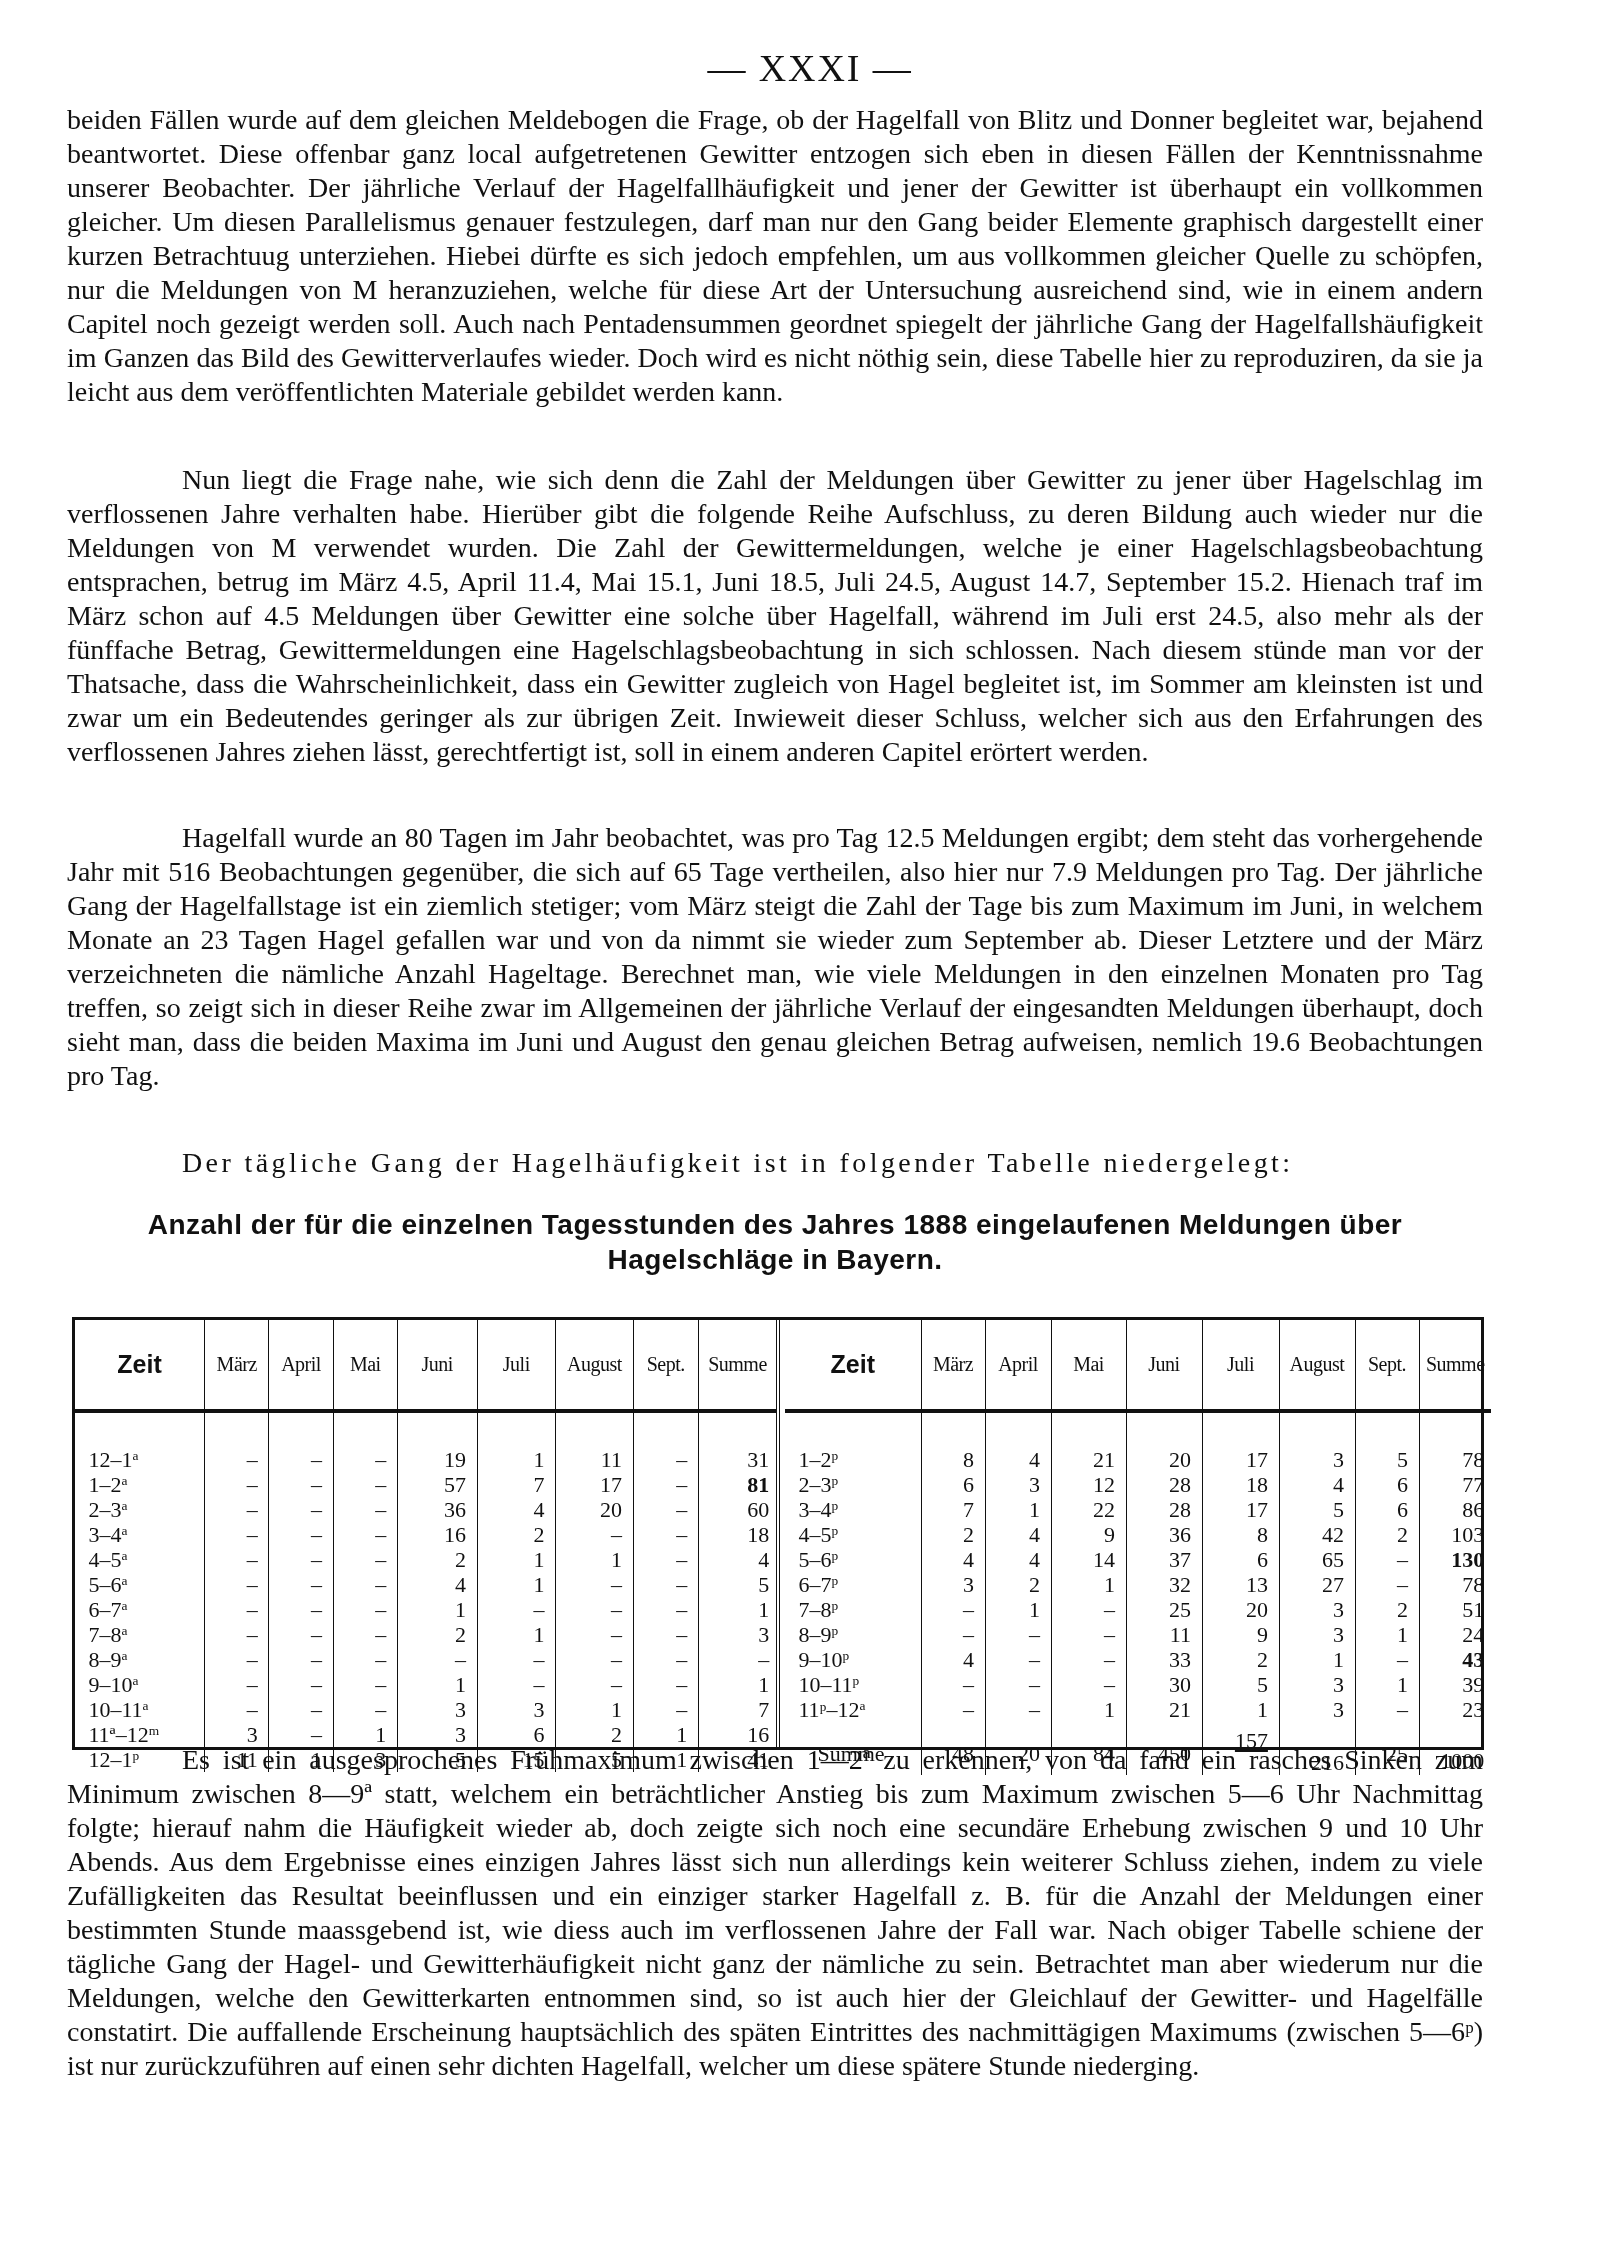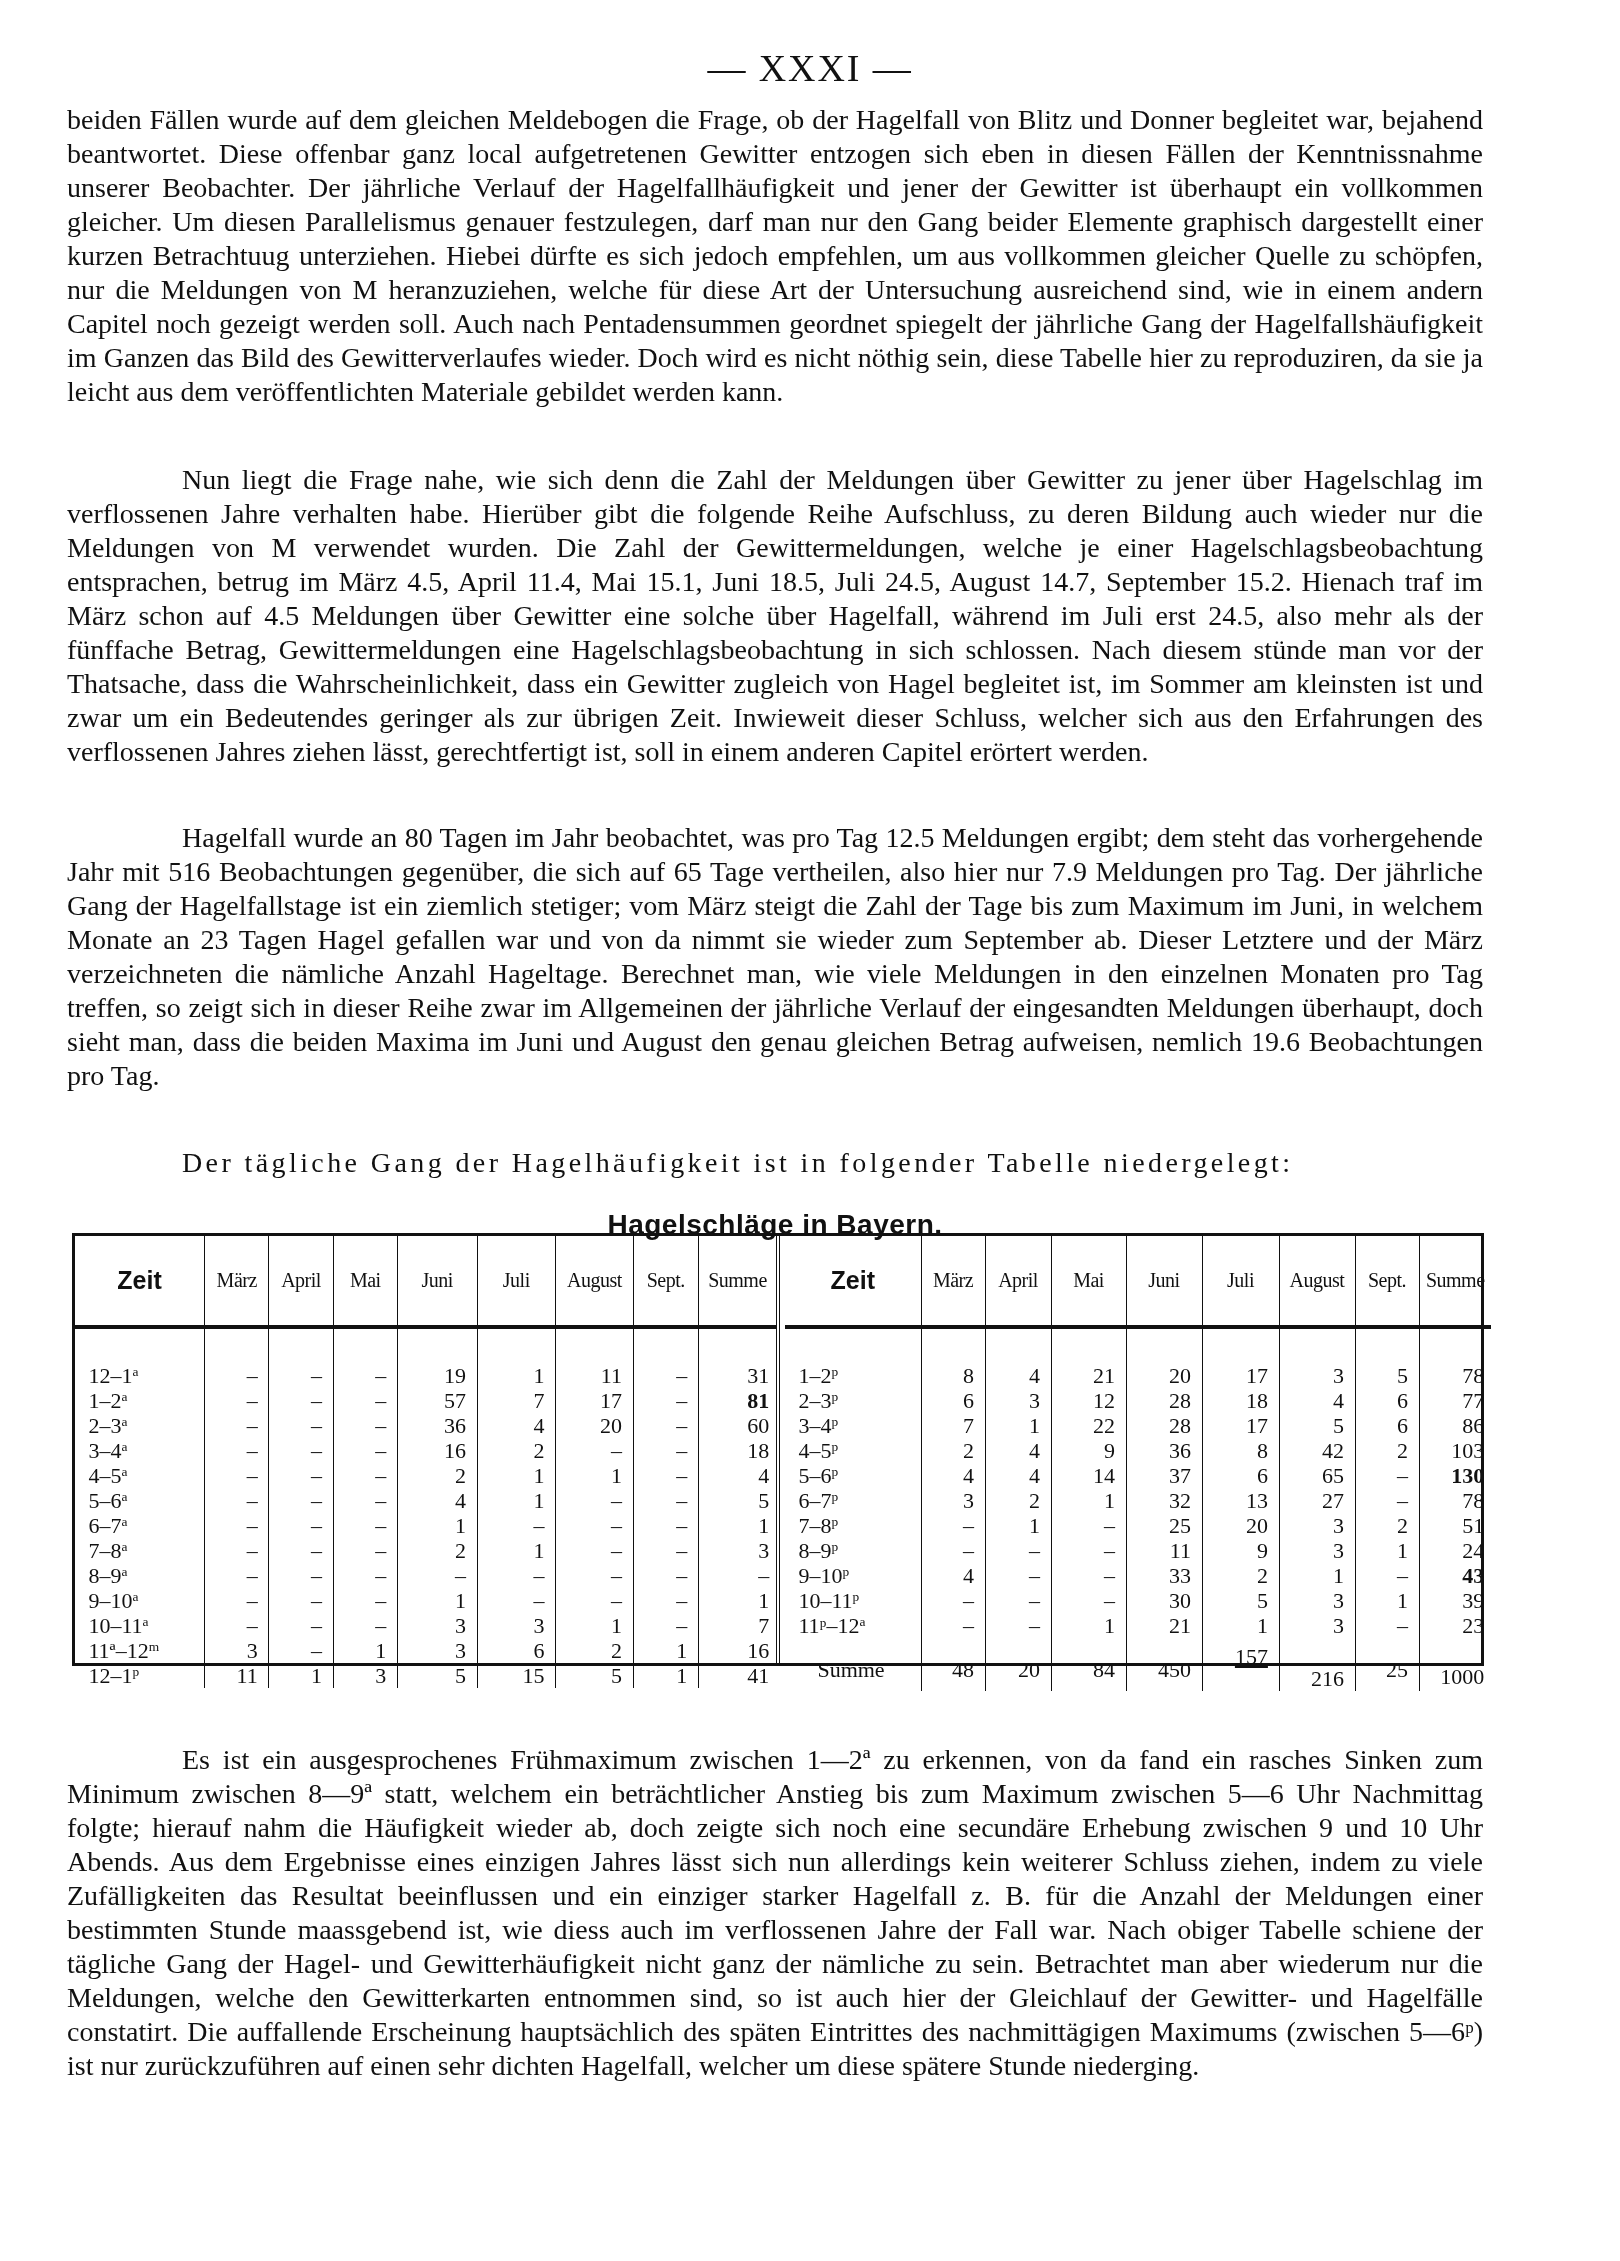--- a/index.html
+++ b/index.html
@@ -7,21 +7,21 @@
          font-family:"Liberation Serif","DejaVu Serif",serif; color:#111; }
   .page-num { position:absolute; top:46px; left:0; width:1620px; text-align:center;
               font-size:38px; letter-spacing:1.9px; }
   .para { position:absolute; left:67px; width:1416px; font-size:28px; line-height:34px;
           text-align:justify; text-align-last:left; margin:0; }
   .para.indent { text-indent:115px; }
   .spaced { letter-spacing:3.4px; }
   .tbl-title { position:absolute; top:1207px; left:67px; width:1416px; text-align:center;
                font-family:"Liberation Sans","DejaVu Sans",sans-serif; font-weight:bold;
                font-size:28px; line-height:35px; letter-spacing:0.5px; }
-  .table-wrap { position:absolute; top:1233px; left:72px; width:1412px; height:433px;
+  .table-wrap { position:absolute; top:1317px; left:72px; width:1412px; height:433px;
                 border:3.8px solid #111; border-top-width:3.4px; box-sizing:border-box; }
   .half { position:absolute; top:0; height:100%; box-sizing:border-box; }
   .half.left { left:0; width:705px; border-right:4.3px double #111; }
   .half.right { left:710px; width:695px; }
   table { border-collapse:collapse; width:100%; height:100%; table-layout:fixed; }
   th { height:89px; font-weight:normal; font-size:20px; border-bottom:4.8px solid #111;
        border-left:1.4px solid #111; padding:0; vertical-align:middle; text-align:center;
        font-family:"Liberation Serif",serif; letter-spacing:-0.5px; }
   th.zeit { font-family:"Liberation Sans",sans-serif; font-weight:bold; font-size:25px;
             border-left:none; letter-spacing:0; }
@@ -37,20 +37,21 @@
 <body>
 
 <div class="page-num">— XXXI —</div>
 
 <p class="para" style="top:103px;">beiden Fällen wurde auf dem gleichen Meldebogen die Frage, ob der Hagelfall von Blitz und Donner begleitet war, bejahend beantwortet. Diese offenbar ganz local aufgetretenen Gewitter entzogen sich eben in diesen Fällen der Kenntnissnahme unserer Beobachter. Der jährliche Verlauf der Hagelfallhäufigkeit und jener der Gewitter ist überhaupt ein vollkommen gleicher. Um diesen Parallelismus genauer festzulegen, darf man nur den Gang beider Elemente graphisch dargestellt einer kurzen Betrachtuug unterziehen. Hiebei dürfte es sich jedoch empfehlen, um aus vollkommen gleicher Quelle zu schöpfen, nur die Meldungen von M heranzuziehen, welche für diese Art der Untersuchung ausreichend sind, wie in einem andern Capitel noch gezeigt werden soll. Auch nach Pentadensummen geordnet spiegelt der jährliche Gang der Hagelfallshäufigkeit im Ganzen das Bild des Gewitterverlaufes wieder. Doch wird es nicht nöthig sein, diese Tabelle hier zu reproduziren, da sie ja leicht aus dem veröffentlichten Materiale gebildet werden kann.</p>
 <p class="para indent" style="top:463px;">Nun liegt die Frage nahe, wie sich denn die Zahl der Meldungen über Gewitter zu jener über Hagelschlag im verflossenen Jahre verhalten habe. Hierüber gibt die folgende Reihe Aufschluss, zu deren Bildung auch wieder nur die Meldungen von M verwendet wurden. Die Zahl der Gewittermeldungen, welche je einer Hagelschlagsbeobachtung entsprachen, betrug im März 4.5, April 11.4, Mai 15.1, Juni 18.5, Juli 24.5, August 14.7, September 15.2. Hienach traf im März schon auf 4.5 Meldungen über Gewitter eine solche über Hagelfall, während im Juli erst 24.5, also mehr als der fünffache Betrag, Gewittermeldungen eine Hagelschlagsbeobachtung in sich schlossen. Nach diesem stünde man vor der Thatsache, dass die Wahrscheinlichkeit, dass ein Gewitter zugleich von Hagel begleitet ist, im Sommer am kleinsten ist und zwar um ein Bedeutendes geringer als zur übrigen Zeit. Inwieweit dieser Schluss, welcher sich aus den Erfahrungen des verflossenen Jahres ziehen lässt, gerechtfertigt ist, soll in einem anderen Capitel erörtert werden.</p>
 <p class="para indent" style="top:821px;">Hagelfall wurde an 80 Tagen im Jahr beobachtet, was pro Tag 12.5 Meldungen ergibt; dem steht das vorhergehende Jahr mit 516 Beobachtungen gegenüber, die sich auf 65 Tage vertheilen, also hier nur 7.9 Meldungen pro Tag. Der jährliche Gang der Hagelfallstage ist ein ziemlich stetiger; vom März steigt die Zahl der Tage bis zum Maximum im Juni, in welchem Monate an 23 Tagen Hagel gefallen war und von da nimmt sie wieder zum September ab. Dieser Letztere und der März verzeichneten die nämliche Anzahl Hageltage. Berechnet man, wie viele Meldungen in den einzelnen Monaten pro Tag treffen, so zeigt sich in dieser Reihe zwar im Allgemeinen der jährliche Verlauf der eingesandten Meldungen überhaupt, doch sieht man, dass die beiden Maxima im Juni und August den genau gleichen Betrag aufweisen, nemlich 19.6 Beobachtungen pro Tag.</p>
 <p class="para indent spaced" style="top:1146px;">Der tägliche Gang der Hagelhäufigkeit ist in folgender Tabelle niedergelegt:</p>
 
 <div class="tbl-title">
+  <div>Anzahl der für die einzelnen Tagesstunden des Jahres 1888 eingelaufenen Meldungen über</div>
   <div>Hagelschläge in Bayern.</div>
 </div>
 
 <div class="table-wrap">
   <div class="half left">
     <table>
       <colgroup>
         <col style="width:127px">
           <col style="width:63px">
           <col style="width:63px">

